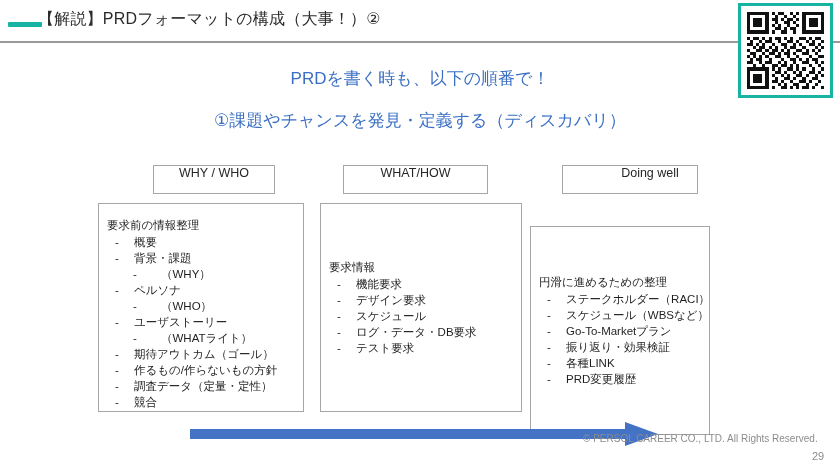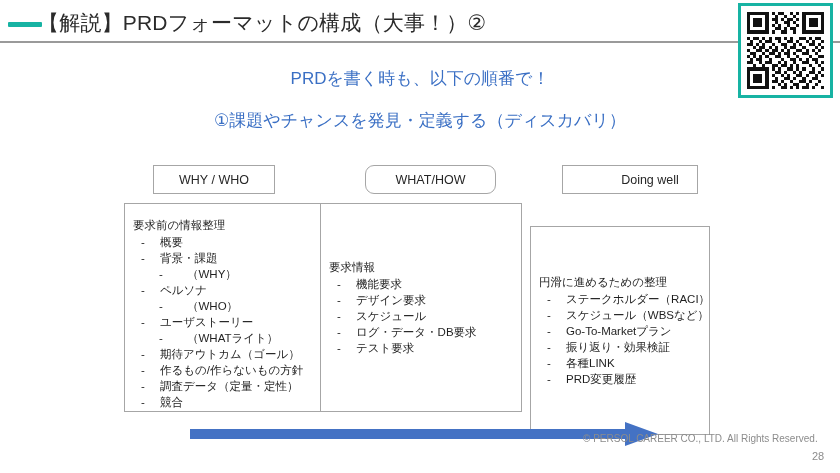--- a/index.html
+++ b/index.html
@@ -12,21 +12,21 @@
   }
   .slide{position:absolute;inset:0;}
 
   
   .accent-bar{
     position:absolute;left:8px;top:22px;width:34px;height:5px;
     background:#17b3a3;border-radius:1px;
   }
   .title{
     position:absolute;left:38px;top:9px;
-    font-size:21px;color:#2b2b2b;letter-spacing:.2px;white-space:nowrap;
+    font-size:16px;color:#2b2b2b;letter-spacing:.2px;white-space:nowrap;
   }
   .header-rule{
     position:absolute;left:0;top:41px;width:840px;height:1.5px;
     background:#9a9a9a;
   }
 
   
   .qr-wrap{
     position:absolute;left:738px;top:3px;width:95px;height:95px;
     border:3px solid #17b3a3;background:#ffffff;
@@ -41,35 +41,35 @@
   }
   .subtitle div{
     font-size:17px;line-height:26px;white-space:nowrap;margin-top:16px;
   }
 
   
   .pill{
     position:absolute;height:29px;
     border:1px solid #a6a6a6;background:#ffffff;
     box-sizing:border-box;
-    display:flex;align-items:center;justify-content:center;
+    display:flex;justify-content:center;
     font-size:12.5px;color:#262626;
   }
   .pill.p0{left:153px;top:165px;width:122px;}
-  .pill.p1{left:365px;top:165px;width:131px;border-radius:9px;}
+  .pill.p1{left:343px;top:165px;width:145px;}
   .pill.p2{left:562px;top:165px;width:136px;padding-left:40px;}
 
   
   .box{
     position:absolute;top:203px;height:209px;
     border:1px solid #a6a6a6;background:#ffffff;
     box-sizing:border-box;
     display:flex;flex-direction:column;
   }
-  .box.b0{left:124px;width:206px;justify-content:flex-start;padding-top:13px;}
+  .box.b0{left:98px;width:206px;justify-content:flex-start;padding-top:13px;}
   .box.b1{left:320px;width:202px;justify-content:center;}
   .box.b2{left:530px;width:180px;justify-content:center;margin-top:23px;}
 
   .box-inner{padding:0 8px;}
   .box-heading{
     font-size:11.5px;color:#1f1f1f;line-height:16px;margin-bottom:1px;
     white-space:nowrap;
   }
   ul.items{list-style:none;margin:0;padding:0;}
   ul.items li{
@@ -410,15 +410,15 @@
     </div>
   </div>
 
   <div class="arrow">
     <svg width="470" height="26" viewBox="0 0 470 26">
       <polygon id="arrow-poly" points="0,8 435,8 435,1 468,13 435,25 435,18 0,18" fill="#4472c4"></polygon>
     </svg>
   </div>
 
   <div class="copyright">© PERSOL CAREER CO., LTD. All Rights Reserved.</div>
-  <div class="page-no">28</div>
+  <div class="page-no">29</div>
 
 </div>
 
 </body></html>

